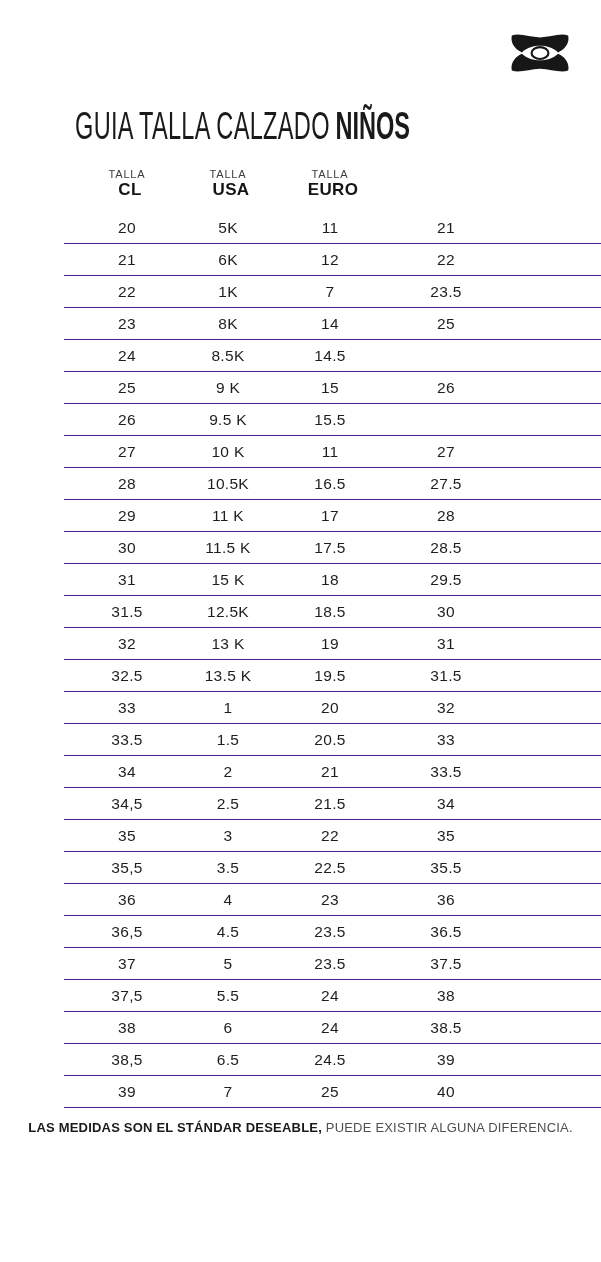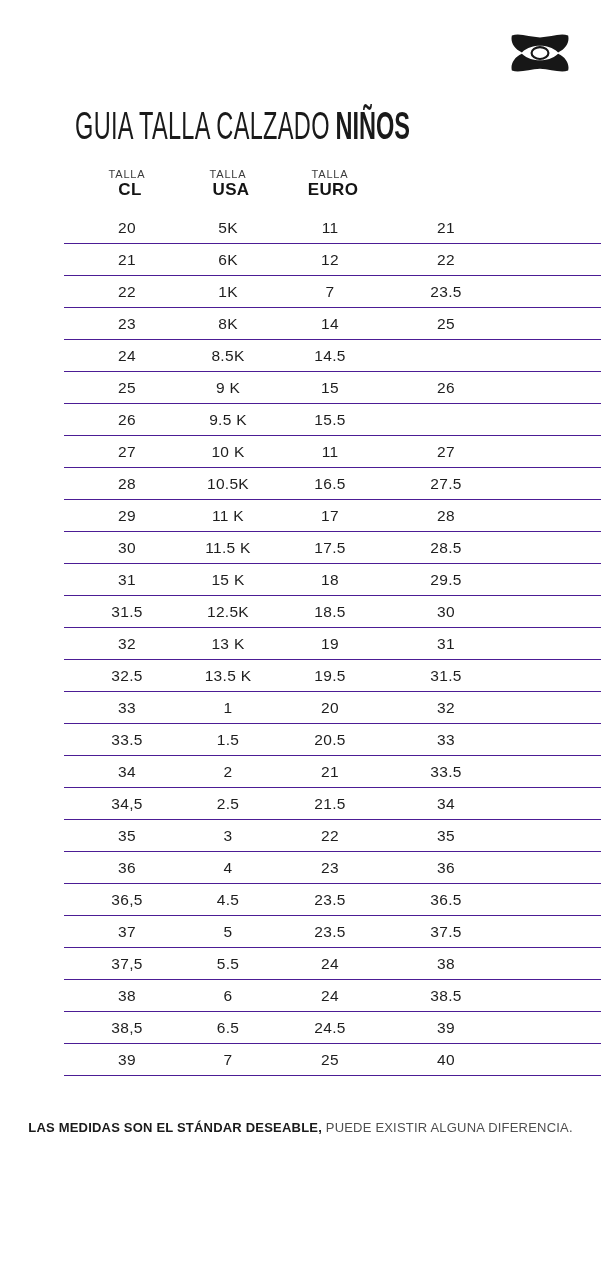--- a/index.html
+++ b/index.html
@@ -254,20 +254,26 @@
       <div class="cell">21.5</div>
       <div class="cell">34</div>
     </div>
     <div class="trow">
       <div class="cell">35</div>
       <div class="cell">3</div>
       <div class="cell">22</div>
       <div class="cell">35</div>
     </div>
     <div class="trow">
+      <div class="cell">35,5</div>
+      <div class="cell">3.5</div>
+      <div class="cell">22.5</div>
+      <div class="cell">35.5</div>
+    </div>
+    <div class="trow">
       <div class="cell">36</div>
       <div class="cell">4</div>
       <div class="cell">23</div>
       <div class="cell">36</div>
     </div>
     <div class="trow">
       <div class="cell">36,5</div>
       <div class="cell">4.5</div>
       <div class="cell">23.5</div>
       <div class="cell">36.5</div>

